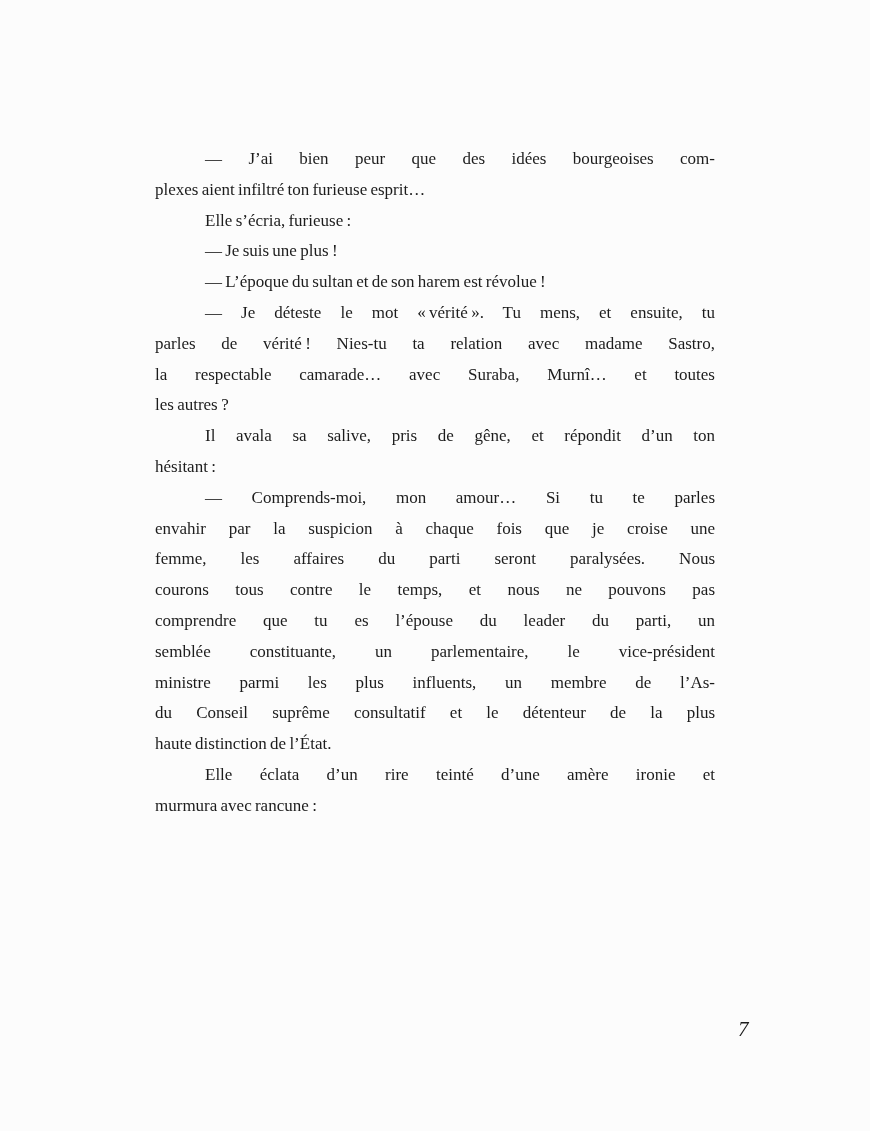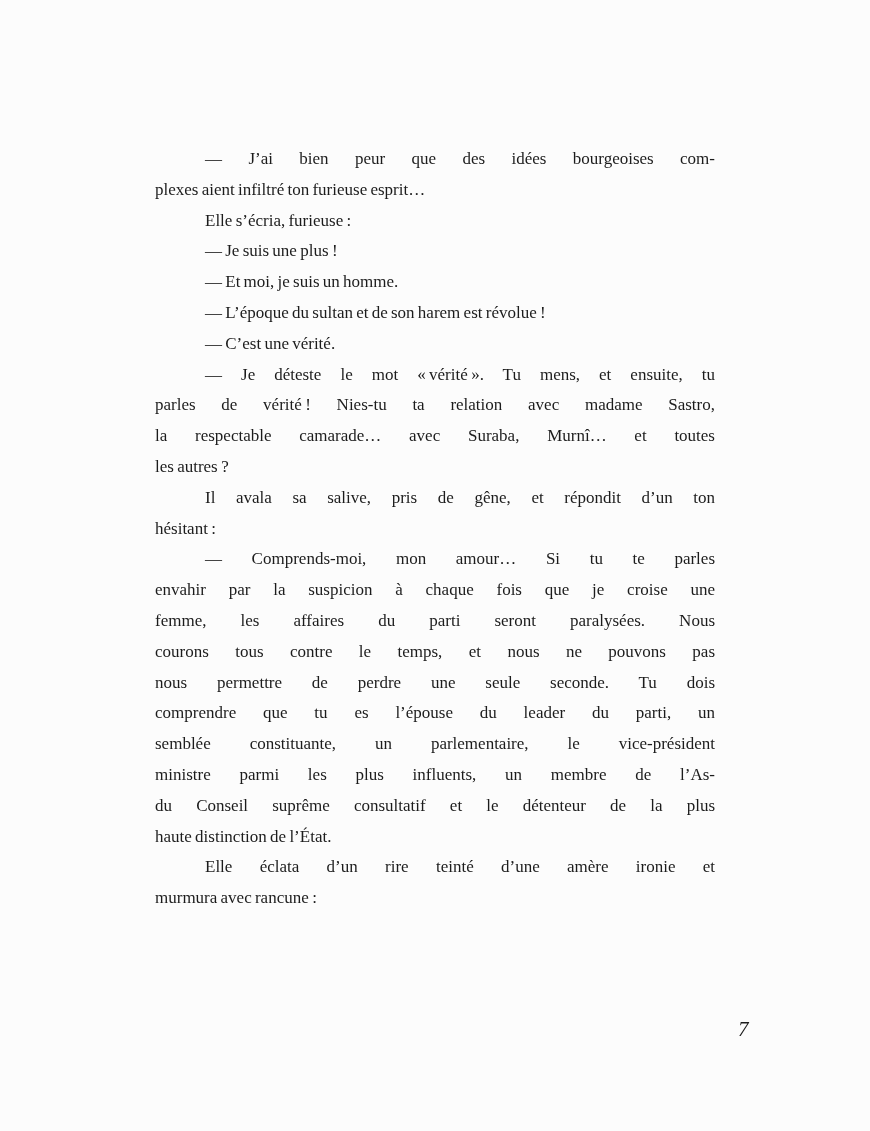--- a/index.html
+++ b/index.html
@@ -61,44 +61,37 @@
         <div class="line first just">— J’ai bien peur que des idées bourgeoises com-</div>
         <div class="line">plexes aient infiltré ton furieuse esprit…</div>
       </div>
       <div class="para">
         <div class="line first">Elle s’écria, furieuse :</div>
       </div>
       <div class="para">
         <div class="line first">— Je suis une plus !</div>
       </div>
       <div class="para">
-        <div class="line first">— Et moi, je suis un homme.</div>
-      </div>
-      <div class="para">
         <div class="line first">— L’époque du sultan et de son harem est révolue !</div>
-      </div>
-      <div class="para">
-        <div class="line first">— C’est une vérité.</div>
       </div>
       <div class="para">
         <div class="line first just">— Je déteste le mot « vérité ». Tu mens, et ensuite, tu</div>
         <div class="line just">parles de vérité ! Nies-tu ta relation avec madame Sastro,</div>
         <div class="line just">la respectable camarade… avec Suraba, Murnî… et toutes</div>
         <div class="line">les autres ?</div>
       </div>
       <div class="para">
         <div class="line first just">Il avala sa salive, pris de gêne, et répondit d’un ton</div>
         <div class="line">hésitant :</div>
       </div>
       <div class="para">
         <div class="line first just">— Comprends-moi, mon amour… Si tu te parles</div>
         <div class="line just">envahir par la suspicion à chaque fois que je croise une</div>
         <div class="line just">femme, les affaires du parti seront paralysées. Nous</div>
         <div class="line just">courons tous contre le temps, et nous ne pouvons pas</div>
-        <div class="line just">nous permettre de perdre une seule seconde. Tu dois</div>
         <div class="line just">comprendre que tu es l’épouse du leader du parti, un</div>
         <div class="line just">semblée constituante, un parlementaire, le vice-président</div>
         <div class="line just">ministre parmi les plus influents, un membre de l’As-</div>
         <div class="line just">du Conseil suprême consultatif et le détenteur de la plus</div>
         <div class="line">haute distinction de l’État.</div>
       </div>
       <div class="para">
         <div class="line first just">Elle éclata d’un rire teinté d’une amère ironie et</div>
         <div class="line">murmura avec rancune :</div>
       </div>

